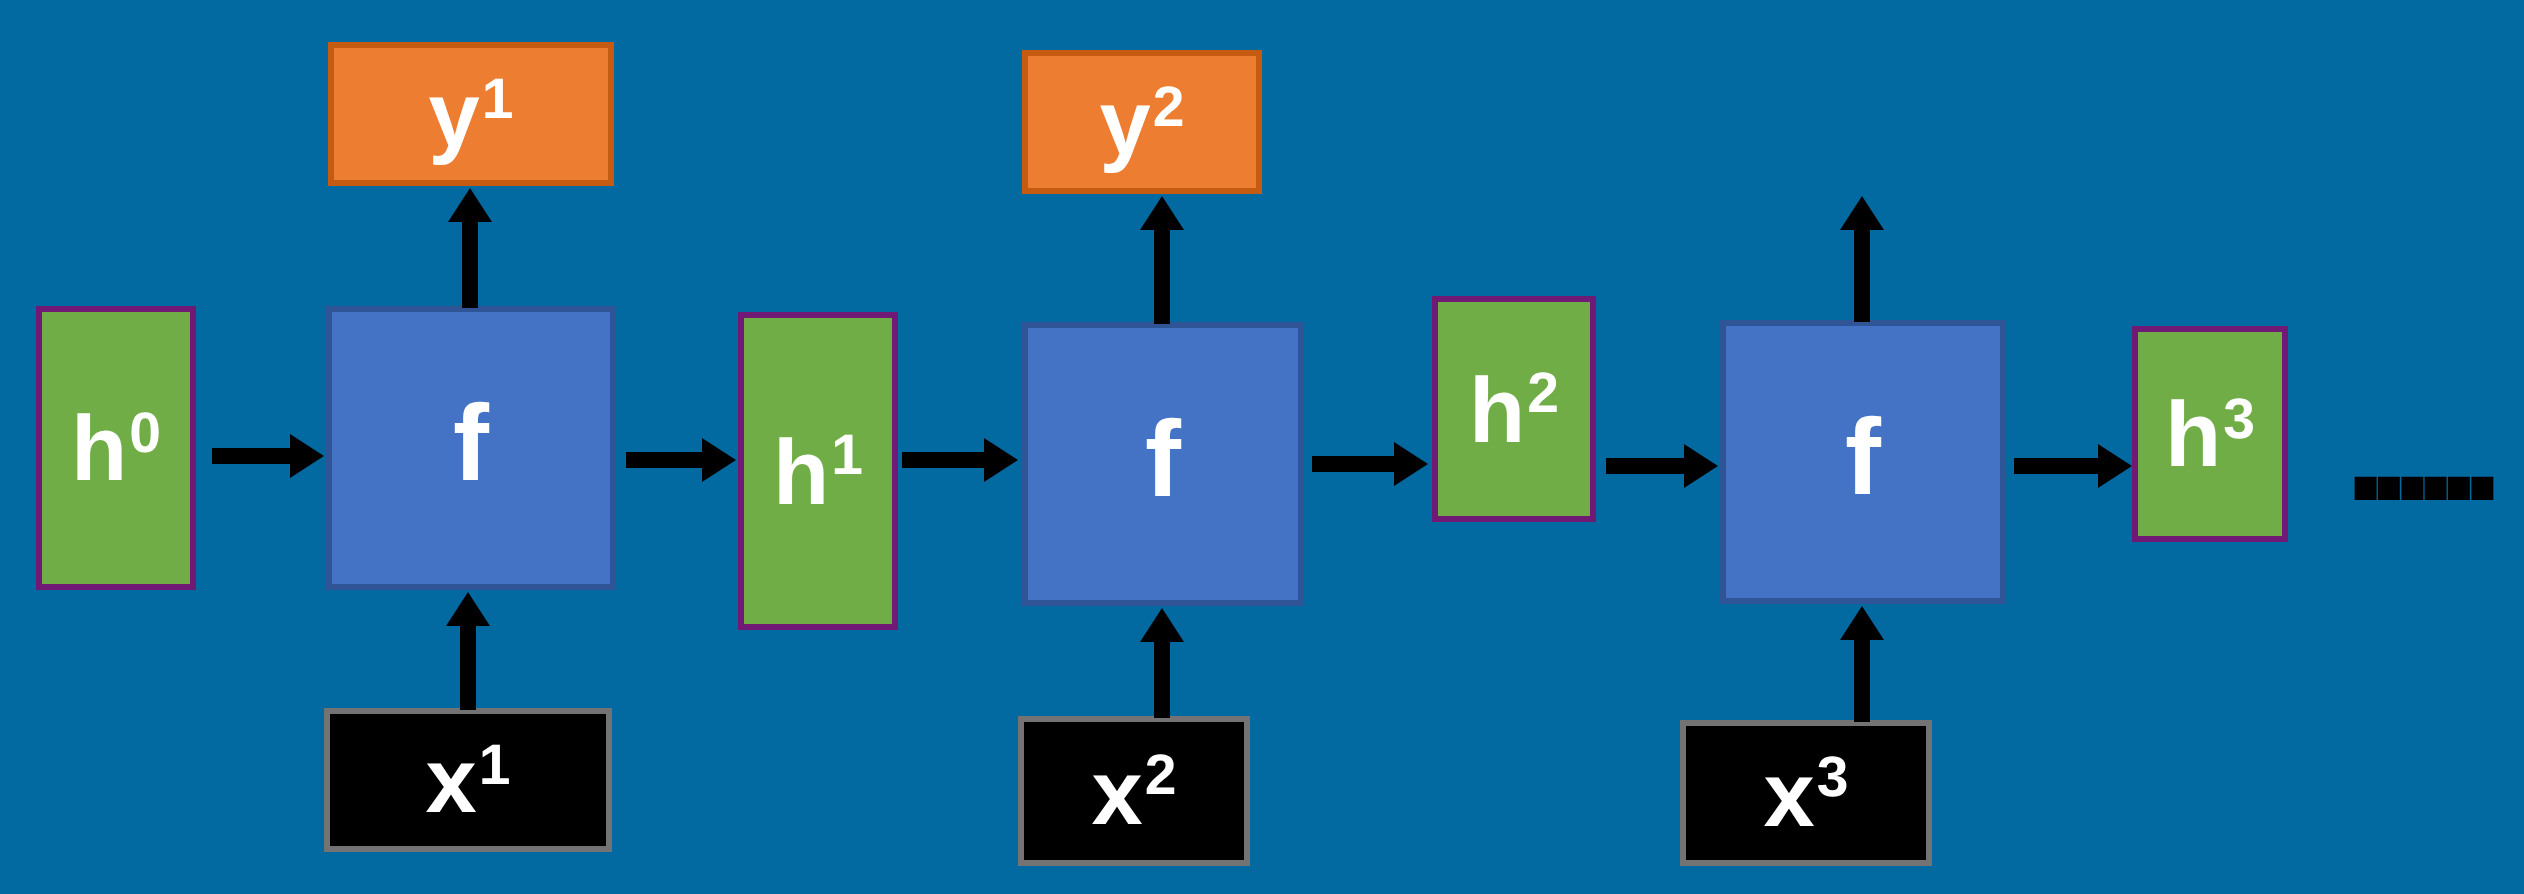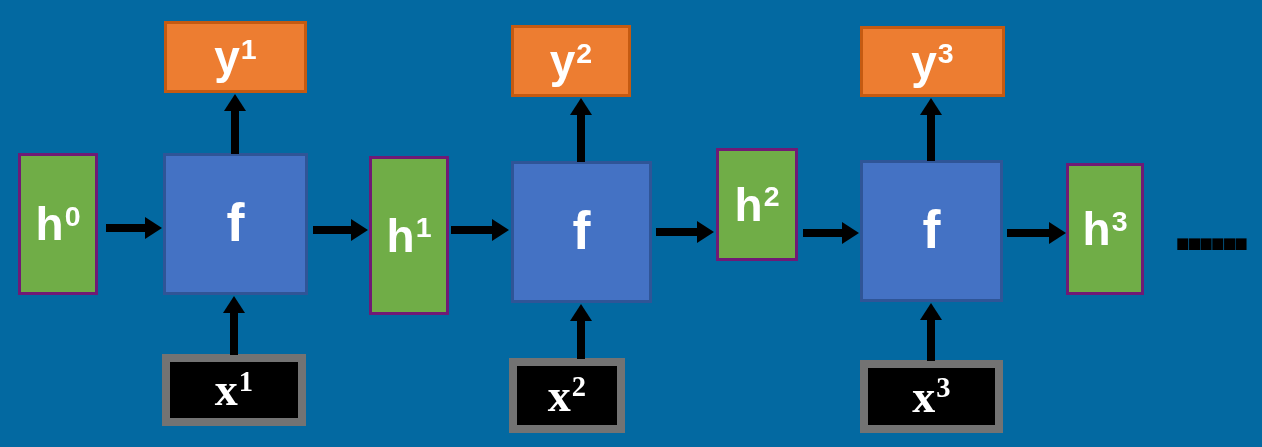--- a/index.html
+++ b/index.html
@@ -18,43 +18,43 @@
     align-items: center;
     justify-content: center;
     box-sizing: border-box;
     color: #ffffff;
     font-weight: bold;
     user-select: none;
   }
   .hidden-box { background: #70AD47; border: 3px solid #701a75; }
   .cell-box   { background: #4472C4; border: 3px solid #2F5597; }
   .output-box { background: #ED7D31; border: 3px solid #C55A11; }
-  .input-box  { background: #000000; border: 8px solid #737373; font-family: Liberation Serif, serif; }
+  .input-box  { background: #000000; border: 3px solid #737373; }
 
   .lbl { line-height: 1; white-space: nowrap; }
   .hidden-box .lbl { font-size: 46px; }
   .cell-box   .lbl { font-size: 54px; padding-bottom: 4px; }
   .output-box .lbl { font-size: 46px; }
   .input-box  .lbl { font-size: 46px; }
   .lbl sup { font-size: 0.62em; vertical-align: 0.5em; line-height: 0; margin-left: 1px; }
 
   
   .h0 { left: 18px;   top: 153px; width: 80px;  height: 142px; }
   .f1 { left: 163px;  top: 153px; width: 145px; height: 142px; }
   .h1 { left: 369px;  top: 156px; width: 80px;  height: 159px; }
   .f2 { left: 511px;  top: 161px; width: 141px; height: 142px; }
   .h2 { left: 716px;  top: 148px; width: 82px;  height: 113px; }
   .f3 { left: 860px;  top: 160px; width: 143px; height: 142px; }
-  .h3 { left: 1066px; top: 163px; width: 78px;  height: 132px; }
+  .h3 { left: 1066px; top: 163px; width: 78px;  height: 108px; }
   .y1 { left: 164px;  top: 21px;  width: 143px; height: 72px; }
   .y2 { left: 511px;  top: 25px;  width: 120px; height: 72px; }
   .y3 { left: 860px;  top: 26px;  width: 145px; height: 71px; }
   .x1 { left: 162px;  top: 354px; width: 144px; height: 72px; }
   .x2 { left: 509px;  top: 358px; width: 116px; height: 75px; }
-  .x3 { left: 860px;  top: 360px; width: 143px; height: 73px; }
+  .x3 { left: 840px;  top: 360px; width: 126px; height: 73px; }
 
   
   .harrow { position: absolute; height: 22px; }
   .harrow .stem {
     position: absolute; left: 0; right: 15px; top: 7px;
     height: 8px; background: #000000;
   }
   .harrow .head {
     position: absolute; right: 0; top: 0; width: 0; height: 0;
     border-left: 17px solid #000000;
@@ -104,23 +104,20 @@
 <body>
 
 <div class="canvas">
 
   <div class="box output-box y1">
     <span class="lbl"><span>y</span><sup>1</sup></span>
   </div>
   <div class="box output-box y2">
     <span class="lbl"><span>y</span><sup>2</sup></span>
   </div>
-  <div class="box output-box y3">
-    <span class="lbl"><span>y</span><sup>3</sup></span>
-  </div>
 
   <div class="box hidden-box h0">
     <span class="lbl"><span>h</span><sup>0</sup></span>
   </div>
   <div class="box hidden-box h1">
     <span class="lbl"><span>h</span><sup>1</sup></span>
   </div>
   <div class="box hidden-box h2">
     <span class="lbl"><span>h</span><sup>2</sup></span>
   </div>

